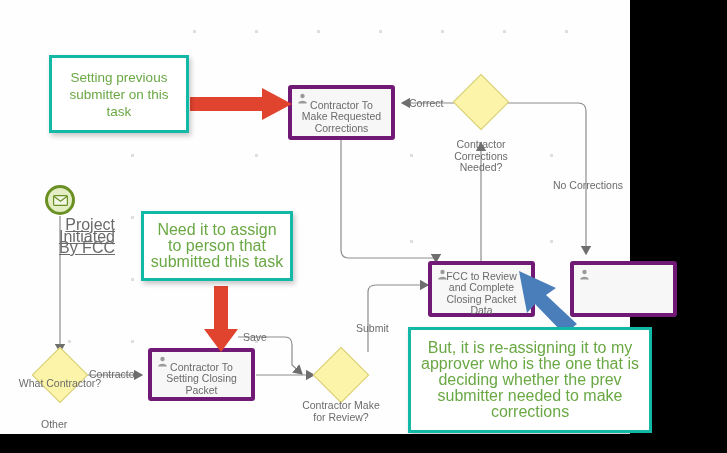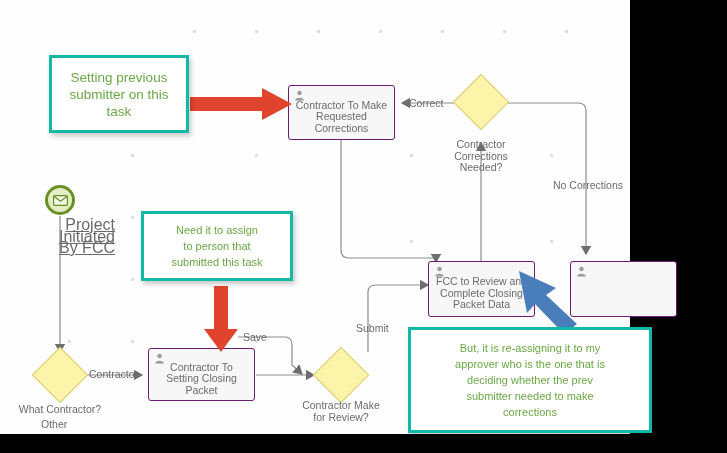--- a/index.html
+++ b/index.html
@@ -30,21 +30,21 @@
   svg.layer {
     position: absolute; left: 0; top: 0;
     width: 727px; height: 453px;
     overflow: visible;
     pointer-events: none;
   }
   
   .task {
     position: absolute;
     background: #f7f7f7;
-    border: 1px solid #701a75;
+    border: 4px solid #701a75;
     border-radius: 3px;
     color: #6b6b6b;
     font-size: 10.5px;
     line-height: 11.5px;
     text-align: center;
     display: flex;
     align-items: center;
     justify-content: center;
     padding: 12px 4px 3px 4px;
   }
@@ -106,21 +106,21 @@
     font-size: 13.5px;
     line-height: 17px;
     text-align: center;
     display: flex;
     align-items: center;
     justify-content: center;
     padding: 4px 6px;
     box-shadow: 2px 3px 5px rgba(0,0,0,0.22);
     white-space: pre-line;
   }
-  .callout.small { font-size: 11px; line-height: 16px; }
+  .callout.small { font-size: 16px; line-height: 16px; }
 </style>
 </head>
 <body>
 
 <div id="screen">
 
   <div id="canvas">
 
     <div class="grid-dot" style="left:131px;top:154px"></div>
     <div class="grid-dot" style="left:131px;top:216px"></div>
@@ -206,21 +206,21 @@
   </div>
 
   <div class="task" style="left:570px;top:261px;width:107px;height:56px">
     <svg class="user-icon" viewBox="0 0 12 12">
       <circle cx="6" cy="3.2" r="2.4" fill="#9a9a9a"></circle>
       <path d="M1.3,11.5 C1.3,7.6 10.7,7.6 10.7,11.5 z" fill="#9a9a9a"></path>
     </svg>
   </div>
 
   <div class="gw" style="left:40px;top:355px"></div>
-  <div class="gw-label" style="left:10px;top:404px;width:100px">What Contractor?</div>
+  <div class="gw-label" style="left:10px;top:378px;width:100px">What Contractor?</div>
 
   <div class="task" style="left:148px;top:348px;width:107px;height:53px">
     <svg class="user-icon" viewBox="0 0 12 12">
       <circle cx="6" cy="3.2" r="2.4" fill="#9a9a9a"></circle>
       <path d="M1.3,11.5 C1.3,7.6 10.7,7.6 10.7,11.5 z" fill="#9a9a9a"></path>
     </svg>
     <span class="tlabel">Contractor To
 Setting
 Closing Packet</span>
   </div>

